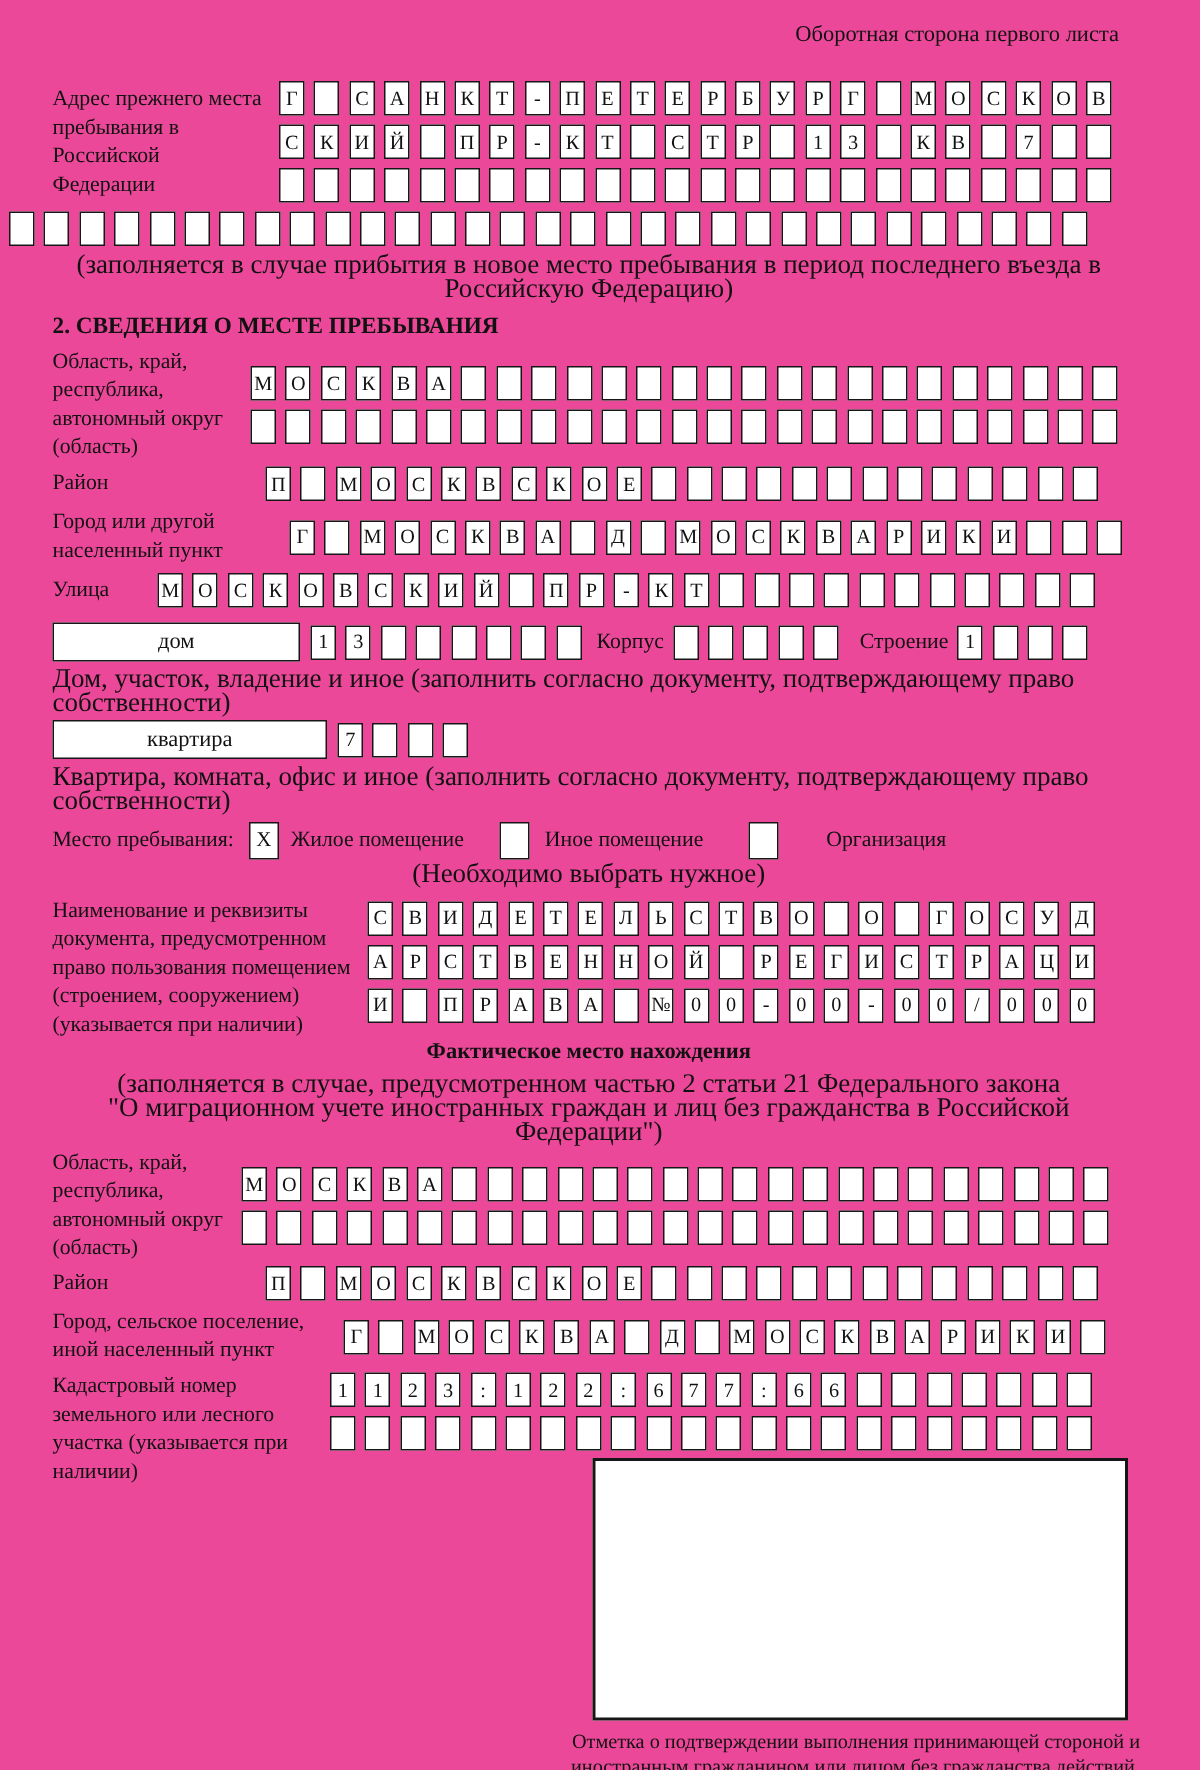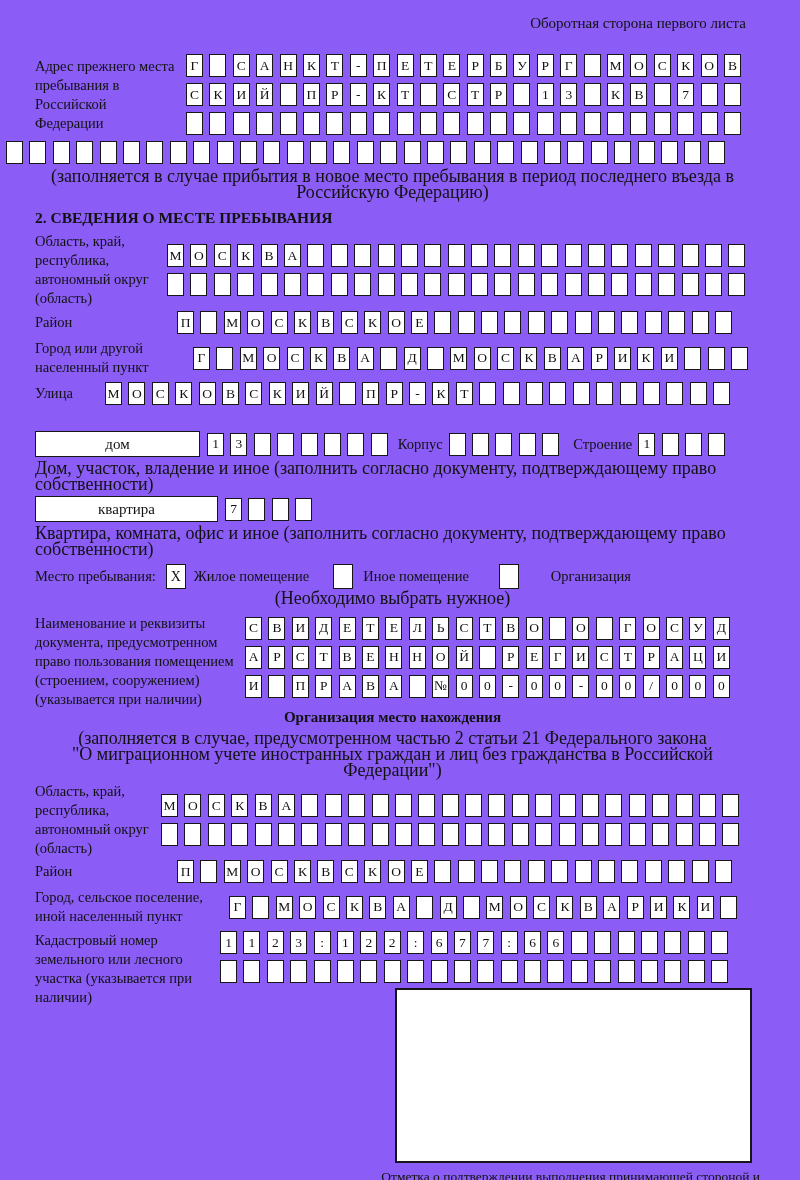--- a/index.html
+++ b/index.html
@@ -1,38 +1,38 @@
 <!DOCTYPE html>
 <html><head>
 <meta charset="utf-8">
 <style>
   html,body{margin:0;padding:0;background:#fff;}
   .page{
     width:800px;height:1180px;box-sizing:border-box;overflow:hidden;
-    padding:14px 50px 0 35px;background:#8b5cf6;position:relative;
+    padding:14px 50px 0 35px;background:#ec4899;position:relative;
     font-family:"Liberation Serif","DejaVu Serif",serif;color:#111;
   }
   .hdr{text-align:right;font-size:15px;line-height:18px;padding-right:4px;}
   .frow{display:flex;align-items:center;}
   .flabel{flex:none;font-size:14.5px;line-height:19px;}
   .rowstack{display:flex;flex-direction:column;gap:6px;}
   .boxes{display:flex;gap:6.4px;flex:none;}
   .cbox{
     width:17px;height:23px;box-sizing:border-box;border:1.6px solid #161616;
     display:flex;align-items:center;justify-content:center;
     font-size:13.5px;line-height:1;flex:none;background:#fff;
   }
   .cb{width:20px;height:25px;font-size:14px;}
   .fullrow{margin-left:-29px;margin-top:6px;}
   .note{font-size:18px;line-height:16px;margin-top:4px;}
   .tcenter{text-align:center;}
   .h2{font-weight:bold;font-size:15.5px;line-height:19px;text-align:left;margin-top:8px;}
   .h2b{font-weight:bold;font-size:15px;line-height:19px;text-align:center;margin-top:8px;}
   .mt3{margin-top:3px;}.mt4{margin-top:4px;}.mt5{margin-top:5px;}
-  .houserow{display:flex;align-items:center;margin-top:26px;}
+  .houserow{display:flex;align-items:center;margin-top:10px;}
   .wbox{
     height:26px;box-sizing:border-box;border:1.6px solid #161616;flex:none;
     display:flex;align-items:center;justify-content:center;font-size:15px;background:#fff;
   }
   .ilabel{font-size:14.5px;flex:none;}
   .stayrow{display:flex;align-items:center;margin-top:7px;font-size:14.5px;}
   .docrow{position:relative;min-height:86px;margin-top:8px;}
   .docrow .flabel{position:absolute;left:0;top:0;width:200px;}
   .docrow .rowstack{margin-left:210px;}
   .cadrow{position:relative;min-height:52px;margin-top:5px;}
@@ -442,21 +442,21 @@
           <div class="cbox">0</div>
           <div class="cbox">0</div>
           <div class="cbox">/</div>
           <div class="cbox">0</div>
           <div class="cbox">0</div>
           <div class="cbox">0</div>
         </div>
     </div>
   </div>
 
-  <div class="h2b">Организация место нахождения</div>
+  <div class="h2b">Фактическое место нахождения</div>
   <div class="note tcenter mt3">(заполняется в случае, предусмотренном частью 2 статьи 21 Федерального закона</div>
   <div class="note tcenter" style="margin-top:0">"О миграционном учете иностранных граждан и лиц без гражданства в Российской Федерации")</div>
 
   <div class="frow mt4">
     <div class="flabel" style="width:120px;padding-right:6px">Область, край, республика, автономный округ (область)</div>
     <div class="rowstack">
       <div class="boxes">
           <div class="cbox">М</div>
           <div class="cbox">О</div>
           <div class="cbox">С</div>

